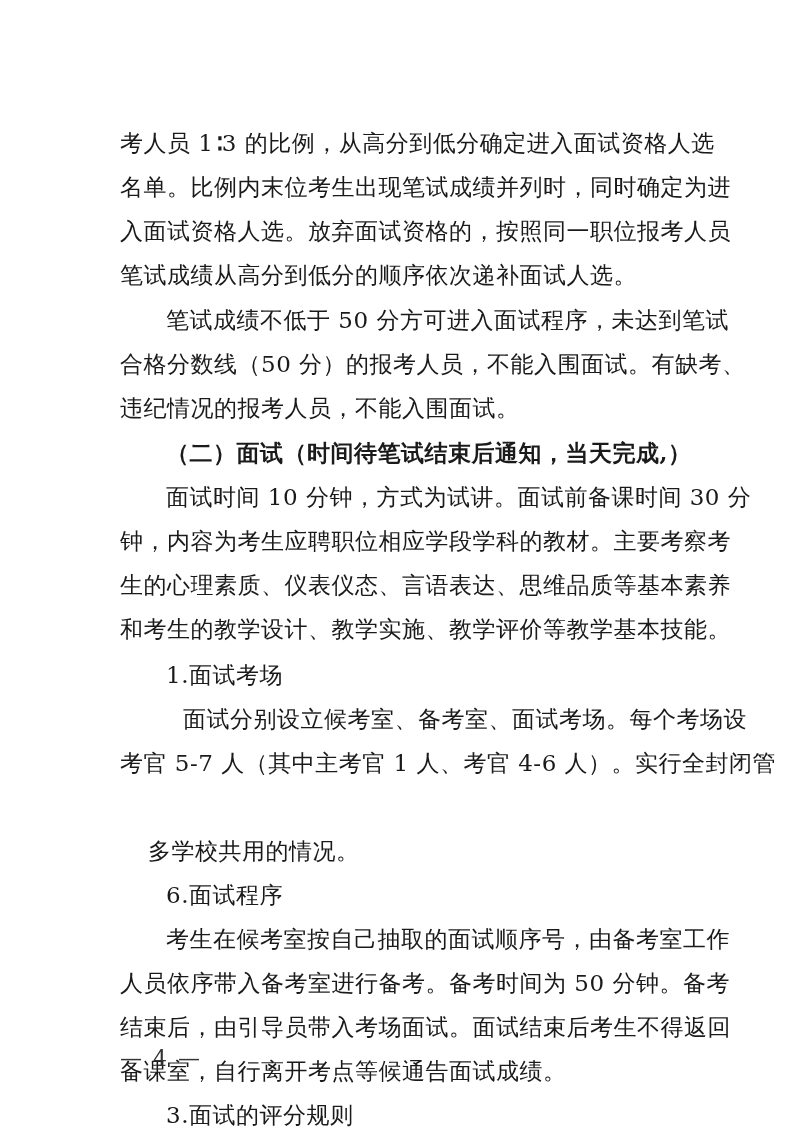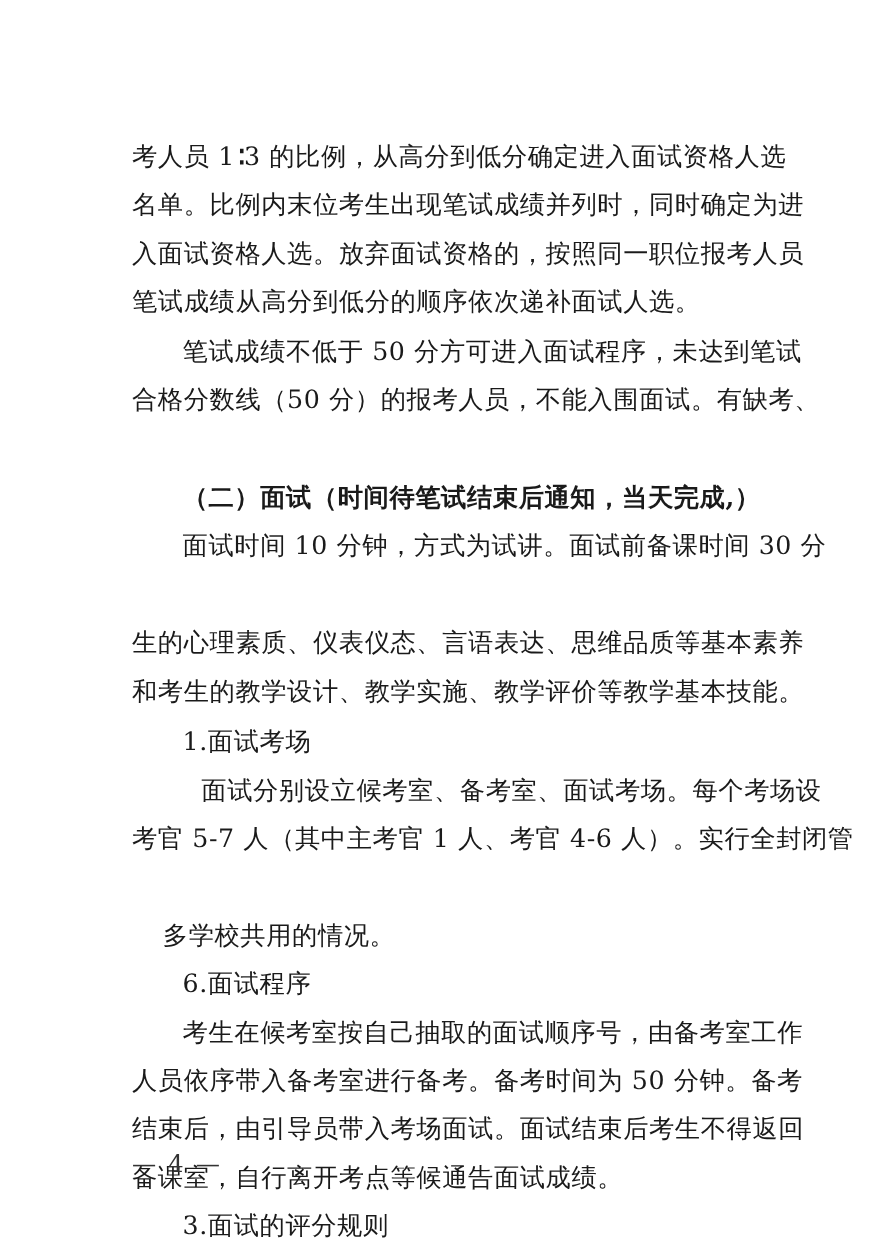--- a/index.html
+++ b/index.html
@@ -16,22 +16,24 @@
 </head>
 <body>
 
 <div class="page" id="page">
     <div class="line" style="top: 128px;">考人员 1∶3 的比例，从高分到低分确定进入面试资格人选</div>
     <div class="line" style="top: 216px;">入面试资格人选。放弃面试资格的，按照同一职位报考人员</div>
     <div class="line" style="top: 172px;">名单。比例内末位考生出现笔试成绩并列时，同时确定为进</div>
     <div class="line last" style="top: 260px;">笔试成绩从高分到低分的顺序依次递补面试人选。</div>
     <div class="line indent" style="top: 305px;">笔试成绩不低于 50 分方可进入面试程序，未达到笔试</div>
     <div class="line" style="top: 349px;">合格分数线（50 分）的报考人员，不能入围面试。有缺考、</div>
+    <div class="line last" style="top: 393px;">违纪情况的报考人员，不能入围面试。</div>
     <div class="line indent last bold" style="top: 438px;">（二）面试（时间待笔试结束后通知，当天完成,）</div>
     <div class="line indent" style="top: 482px;">面试时间 10 分钟，方式为试讲。面试前备课时间 30 分</div>
+    <div class="line" style="top: 526px;">钟，内容为考生应聘职位相应学段学科的教材。主要考察考</div>
     <div class="line" style="top: 570px;">生的心理素质、仪表仪态、言语表达、思维品质等基本素养</div>
     <div class="line" style="top: 614px;">和考生的教学设计、教学实施、教学评价等教学基本技能。</div>
     <div class="line indent last" style="top: 660px;">1.面试考场</div>
     <div class="line indent" style="top: 704px; margin-left: 17px;">面试分别设立候考室、备考室、面试考场。每个考场设</div>
     <div class="line" style="top: 748px;">考官 5-7 人（其中主考官 1 人、考官 4-6 人）。实行全封闭管</div>
     <div class="line last" style="top: 836px; margin-left: 28px;">多学校共用的情况。</div>
     <div class="line indent last" style="top: 880px;">6.面试程序</div>
     <div class="line indent" style="top: 924px;">考生在候考室按自己抽取的面试顺序号，由备考室工作</div>
     <div class="line" style="top: 968px;">人员依序带入备考室进行备考。备考时间为 50 分钟。备考</div>
     <div class="line" style="top: 1012px;">结束后，由引导员带入考场面试。面试结束后考生不得返回</div>

